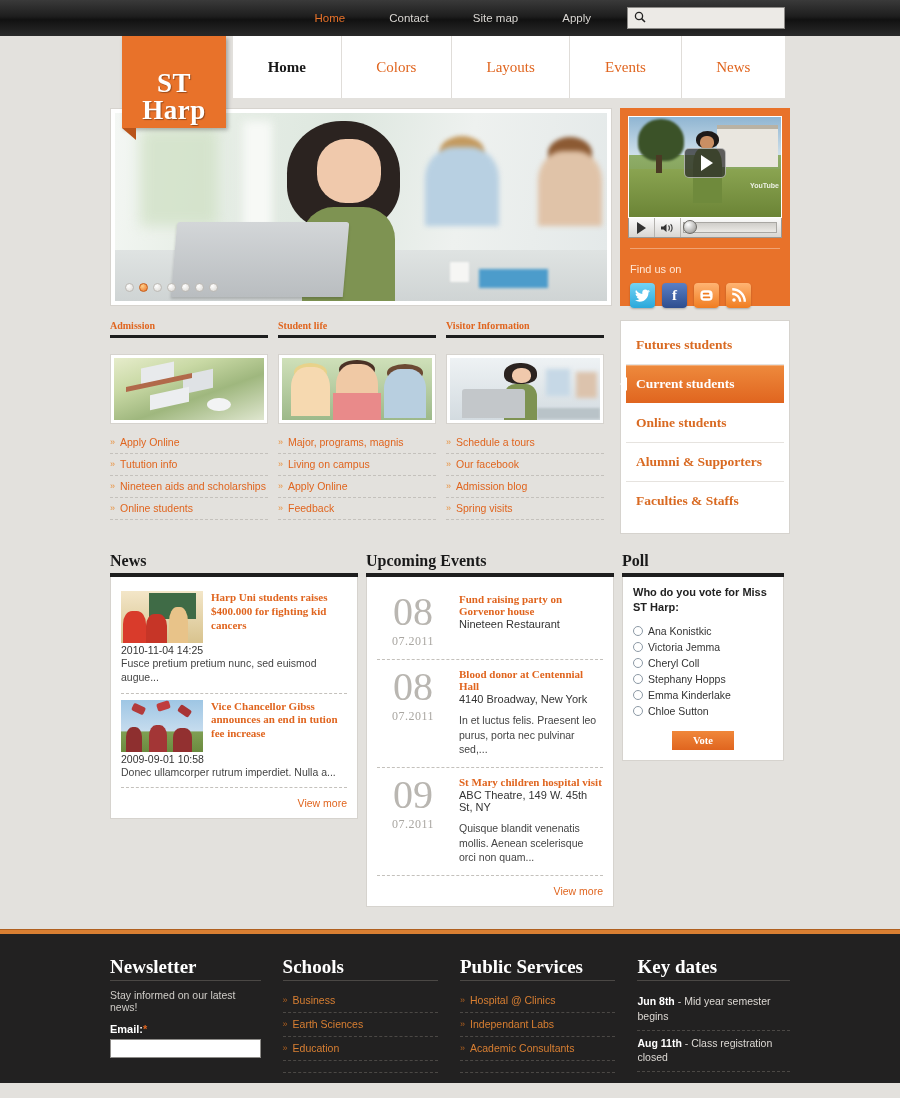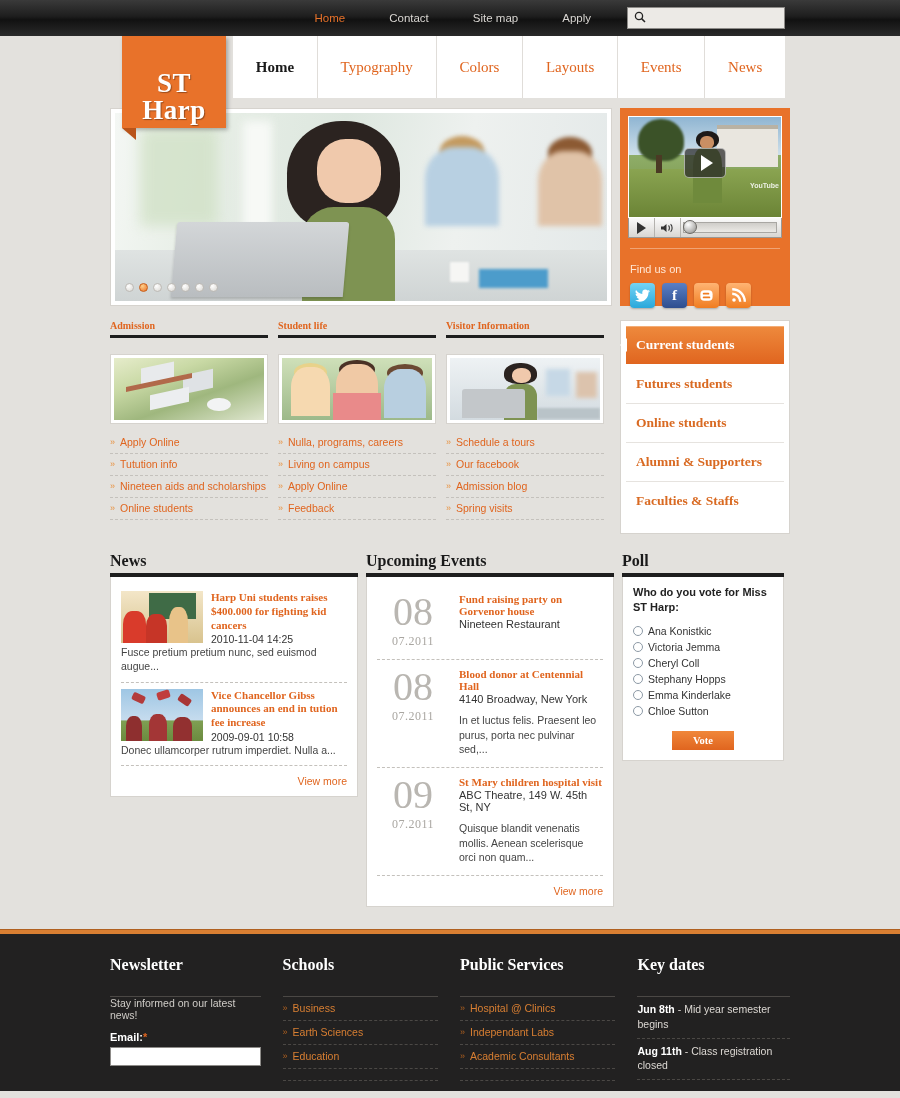--- a/index.html
+++ b/index.html
@@ -303,21 +303,21 @@
   .nt2 .win{position:absolute;left:8%;top:24%;width:84%;height:10%;background:#4b6e85;}
   .nt2 .win2{position:absolute;left:8%;top:44%;width:84%;height:10%;background:#4b6e85;}
   .nt3 { background: linear-gradient(to bottom,#9ec6e4 0%,#c6dcee 60%,#7f9f53 61%,#6b8b3f 100%); }
   .nt3 .c1{position:absolute;left:14%;top:10%;width:16%;height:16%;background:#b33b3b;border-radius:2px;transform:rotate(25deg);}
   .nt3 .c2{position:absolute;left:44%;top:4%;width:16%;height:16%;background:#c03d3d;border-radius:2px;transform:rotate(-18deg);}
   .nt3 .c3{position:absolute;left:70%;top:14%;width:16%;height:16%;background:#a83535;border-radius:2px;transform:rotate(35deg);}
   .nt3 .p1{position:absolute;left:6%;top:52%;width:20%;height:48%;background:#8e2f2f;border-radius:40% 40% 0 0;}
   .nt3 .p2{position:absolute;left:34%;top:48%;width:22%;height:52%;background:#a33636;border-radius:40% 40% 0 0;}
   .nt3 .p3{position:absolute;left:64%;top:54%;width:22%;height:46%;background:#923030;border-radius:40% 40% 0 0;}
   .news-title { color:#e0651f; font-weight:bold; font-size:11px; font-family:"Liberation Serif",serif; line-height:1.25; display:block; text-decoration:none;}
-  .news-date { font-size:10.5px; color:#333; margin-top:1px; }
+  .news-date { font-size:10.5px; color:#333; margin-top:12px; }
   .news-text { font-size:10.5px; color:#444; line-height:1.35; }
   .viewmore { text-align:right; padding-top:8px; }
   .viewmore a { color:#e0651f; text-decoration:none; font-size:10.5px; }
 
   .events { width: 248px; }
   .event-item { display:flex; gap:10px; border-bottom:1px dashed #c4c1bc; padding: 8px 0 10px; }
   .event-date { width: 72px; text-align:center; flex:0 0 auto; }
   .event-day {
     font-family:"Liberation Serif",serif; font-size:40px; color:#b9b6b1; line-height:.95; font-weight:normal;
   }
@@ -336,22 +336,22 @@
     background: linear-gradient(to bottom,#f0873a,#e0651f);
     color:#fff; border:0; font-size:10.5px; font-weight:bold;
     font-family:"Liberation Serif",serif; cursor:pointer;
   }
 
   
   .footer-top-border { height: 5px; background:#d97f32; border-top:1px solid #b0601f;}
   .footer { background:#222121; padding: 22px 0 10px; }
   .footer-inner { width:680px; margin:0 auto; display:flex; gap: 22px; }
   .fcol h4 {
-    font-family:"Liberation Serif",serif; color:#fff; font-size:16px; font-weight:bold;
-    border-bottom:1px solid #4b4845; padding-bottom:22px; margin-bottom:0;
+    font-family:"Liberation Serif",serif; color:#fff; font-size:19px; font-weight:bold;
+    border-bottom:1px solid #4b4845; padding-bottom:2px; margin-bottom:8px;
   }
   .fcol.newsletter { width: 155px; }
   .fcol.schools { width: 160px; }
   .fcol.services { width: 160px; }
   .fcol.keydates { width: 157px; }
   .nl-text { color:#cfccc7; font-size:10.5px; margin-bottom:10px; }
   .nl-label { color:#fff; font-size:11px; font-weight:bold; margin-bottom:4px; }
   .nl-label .req { color:#e0651f; }
   .nl-input { width:100%; height:19px; background:#fff; border:1px solid #8d8b88; outline:none;
       font-size:11px; padding:0 4px; font-family:"Liberation Sans",sans-serif;}
@@ -384,21 +384,20 @@
   </div>
 </div>
 
 <div class="header-wrap">
   <div class="logo">
     <div class="logo-text serif">ST Harp</div>
     <div class="notch"></div>
   </div>
   <nav class="mainnav">
     <a class="active">Home</a>
-    <a>Typography</a>
     <a>Colors</a>
     <a>Layouts</a>
     <a>Events</a>
     <a>News</a>
   </nav>
 </div>
 
 <div class="page">
   <div class="container">
 
@@ -542,21 +541,21 @@
                 <span class="f3"></span>
                 <span class="h2"></span>
                 <span class="f2"></span>
                 <span class="dress"></span>
               </div>
           </div>
           <ul>
             <li>
                 <a>
                   <span class="chev">»</span>
-                  <span>Nulla, programs, careers</span>
+                  <span>Major, programs, magnis</span>
                 </a>
               </li>
             <li>
                 <a>
                   <span class="chev">»</span>
                   <span>Living on campus</span>
                 </a>
               </li>
             <li>
                 <a>
@@ -610,26 +609,26 @@
                   <span class="chev">»</span>
                   <span>Spring visits</span>
                 </a>
               </li>
           </ul>
         </div>
 
       </div>
 
       <div class="sidemenu">
+        <div class="item">
+          <span>Futures students</span>
+        </div>
         <div class="item active">
           <span class="arrow"></span>
           <span>Current students</span>
-        </div>
-        <div class="item">
-          <span>Futures students</span>
         </div>
         <div class="item">
           <span>Online students</span>
         </div>
         <div class="item">
           <span>Alumni &amp; Supporters</span>
         </div>
         <div class="item">
           <span>Faculties &amp; Staffs</span>
         </div>

